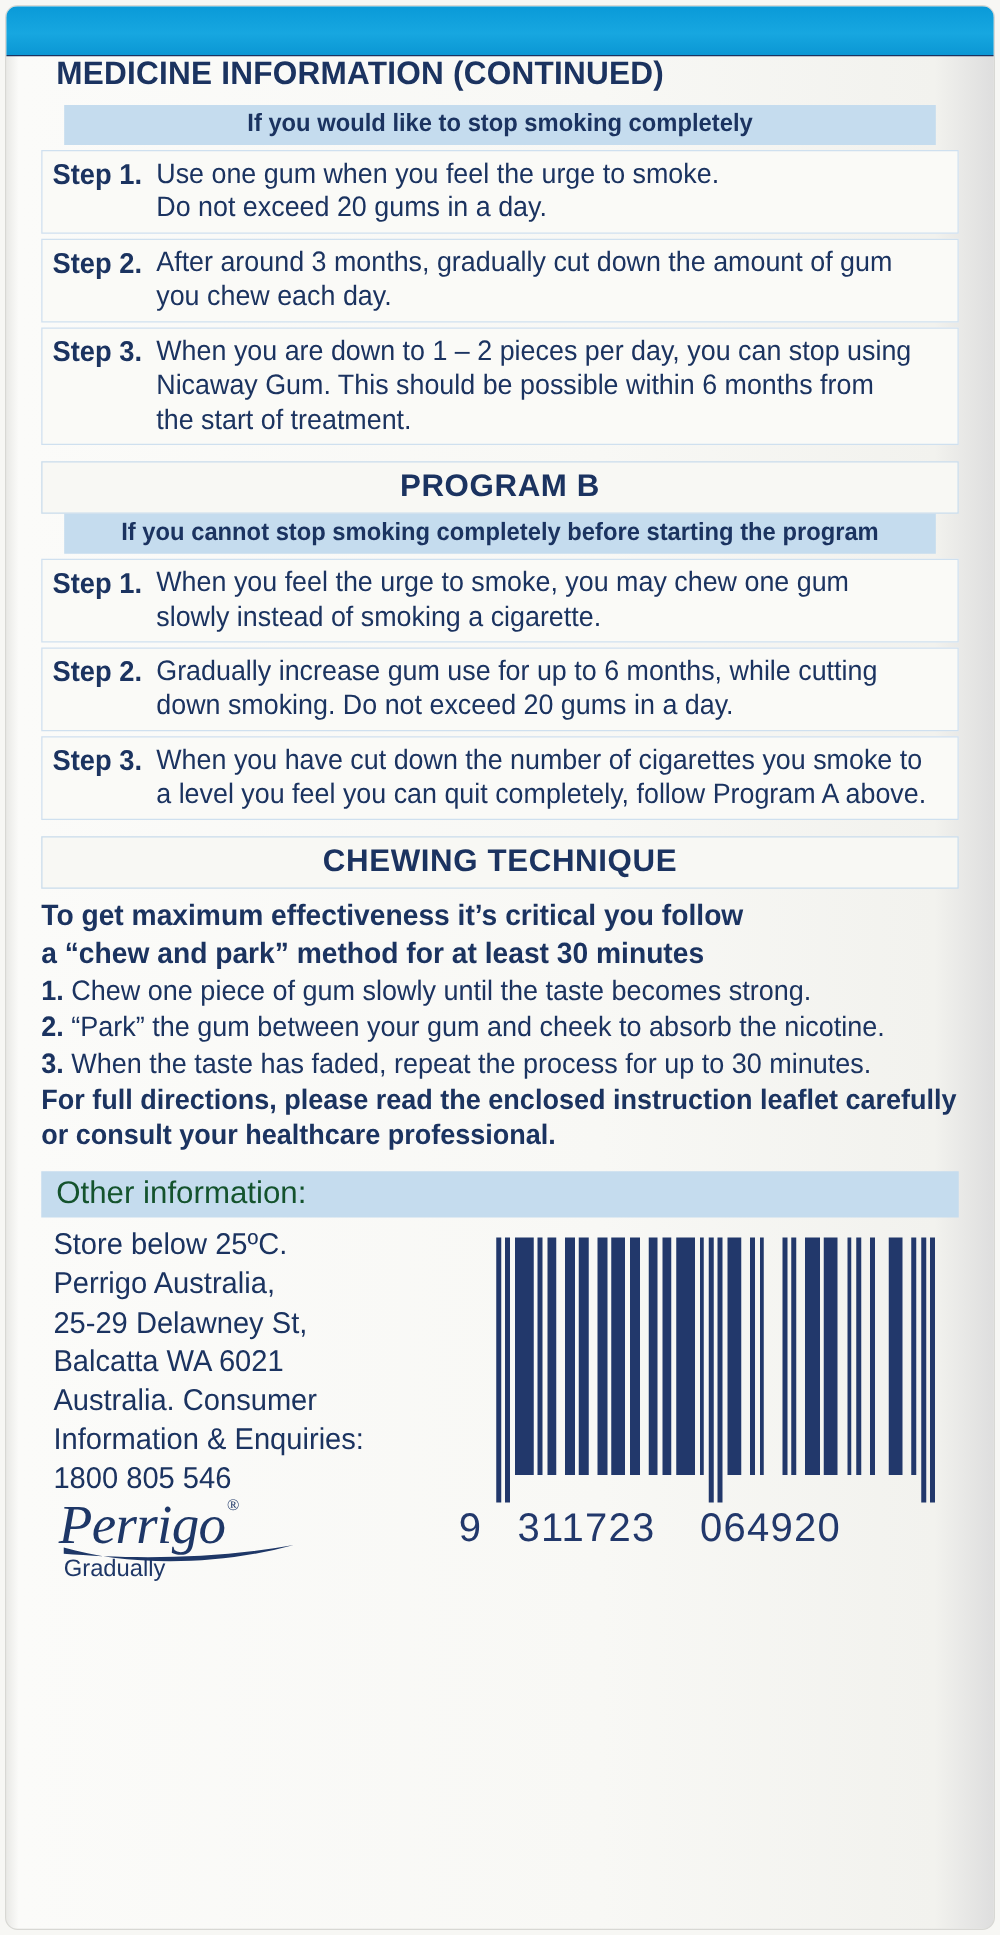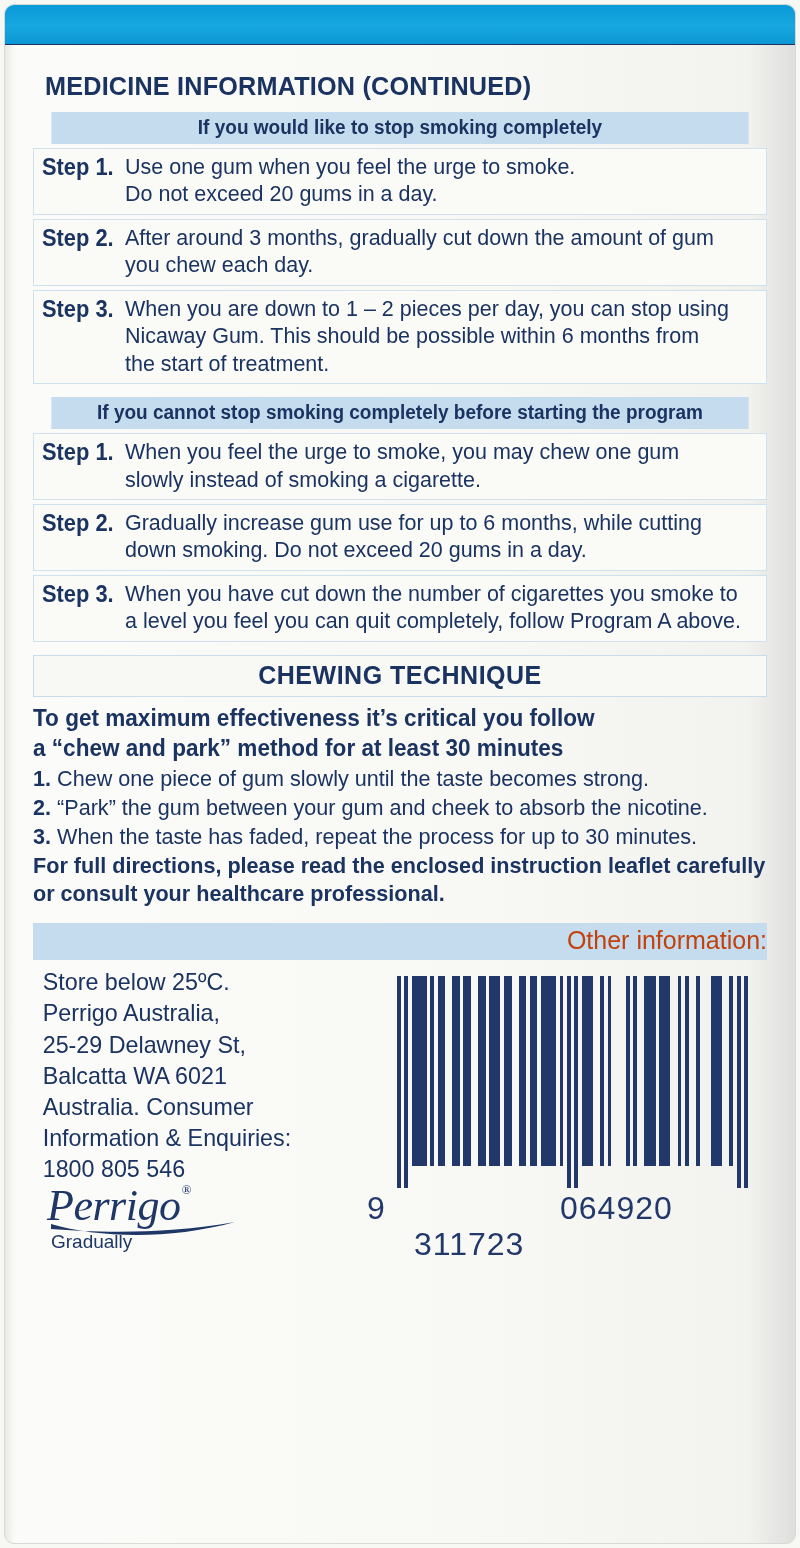--- a/index.html
+++ b/index.html
@@ -38,21 +38,21 @@
     left: 0; top: 0;
     width: 100%;
     height: 40px;
     background: linear-gradient(to bottom, #0a9ad8 0%, #17a7e0 55%, #0b97d4 100%);
     border-bottom: 1px solid #1b3360;
     box-sizing: border-box;
   }
   .inner {
     position: absolute;
     left: 0;
-    top: 52px;
+    top: 24px;
     right: 0;
     padding: 12px 28px 0 28px;
     box-sizing: border-box;
   }
 
   h1.page-title {
     font-family: "Liberation Sans Narrow", "Liberation Sans", sans-serif;
     font-weight: bold;
     font-size: 26px;
     letter-spacing: 0.2px;
@@ -144,25 +144,24 @@
     font-weight: bold;
     font-size: 22.5px;
     line-height: 1.28;
     white-space: nowrap;
   }
 
   
   .other-head {
     margin-top: 14px;
     background: #c5dcee;
-    color: #c2410c;
+    color: #14532d;
     font-size: 25px;
     padding: 3px 0 5px 12px;
     box-sizing: border-box;
-    text-align: right;
   }
   .bottom-area {
     position: relative;
     margin-top: 6px;
     min-height: 300px;
   }
   .addr {
     font-family: "Liberation Sans Narrow", "Liberation Sans", sans-serif;
     color: #1b3360;
     font-size: 24px;
@@ -277,20 +276,21 @@
               <span class="ln">the start of treatment.</span>
             </div>
           </div>
 
         </div>
       </div>
 
       <div class="section-gap"></div>
 
       <div>
+        <div class="prog-title">PROGRAM B</div>
         <div class="prog-sub">If you cannot stop smoking completely before starting the program</div>
         <div class="steps">
 
           <div class="step-row">
             <div class="step-label">Step 1.</div>
             <div class="step-text">
               <span class="ln">When you feel the urge to smoke, you may chew one gum</span>
               <span class="ln">slowly instead of smoking a cigarette.</span>
             </div>
           </div>
@@ -420,21 +420,21 @@
               <div class="bar" style="width: 11.1px; height: 190px; background: rgb(34, 56, 107);"></div>
               <div class="bar" style="width: 7.4px; height: 190px; background: transparent;"></div>
               <div class="bar" style="width: 3.7px; height: 190px; background: rgb(34, 56, 107);"></div>
               <div class="bar" style="width: 3.7px; height: 190px; background: transparent;"></div>
               <div class="bar" style="width: 3.7px; height: 212px; background: rgb(34, 56, 107);"></div>
               <div class="bar" style="width: 3.7px; height: 212px; background: transparent;"></div>
               <div class="bar" style="width: 3.7px; height: 212px; background: rgb(34, 56, 107);"></div>
             </div>
           <div class="bcnums">
             <span style="left:0px;">9</span>
-            <span style="left:47px;margin-top:36px;">311723</span>
+            <span style="left:47px;">311723</span>
             <span style="left:193px;">064920</span>
           </div>
         </div>
 
       </div>
     </div>
   </div>
 </div>
 
 </body></html>

